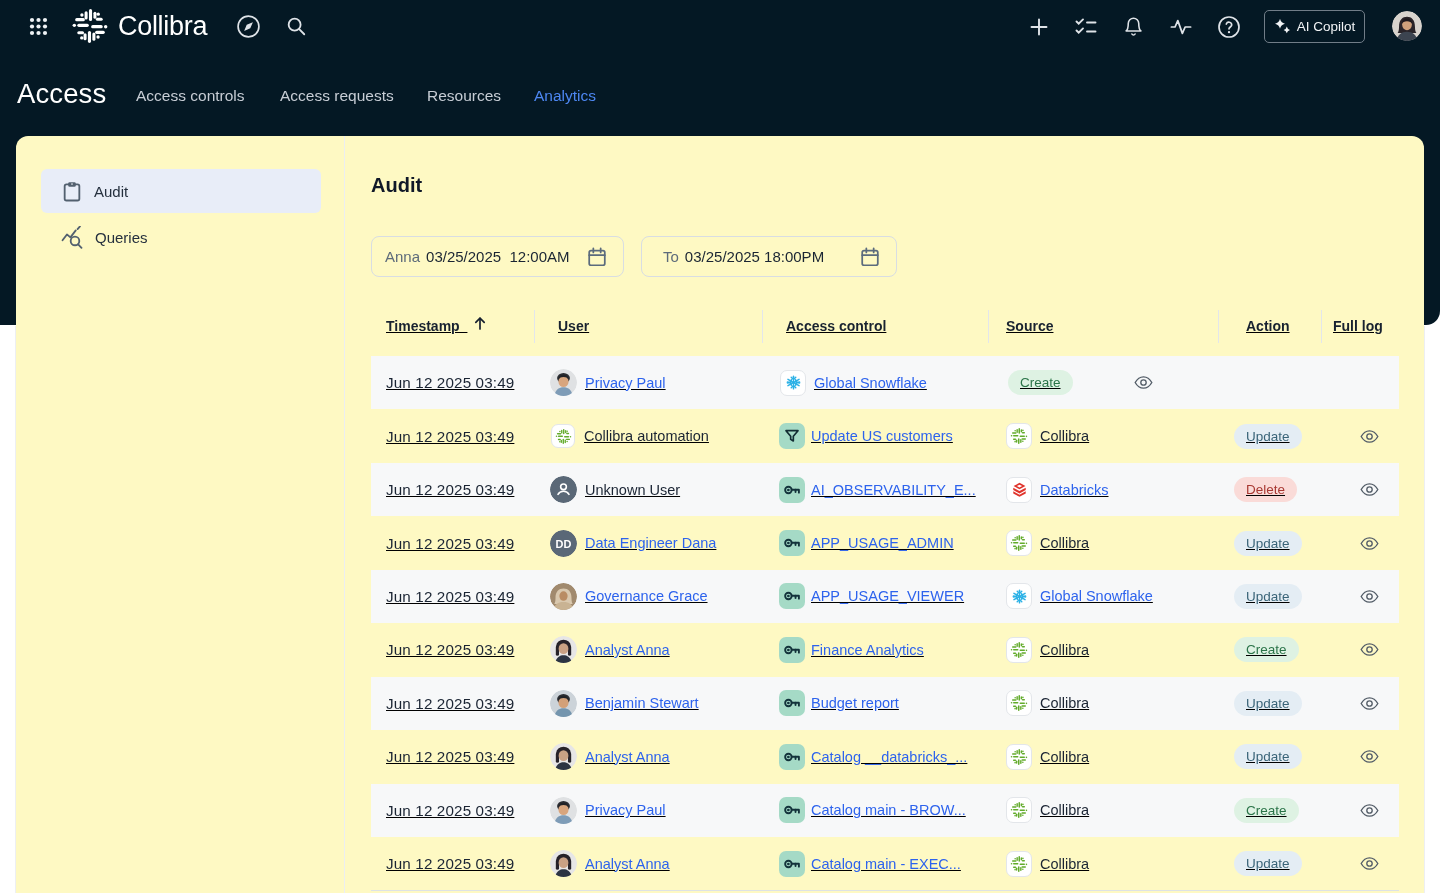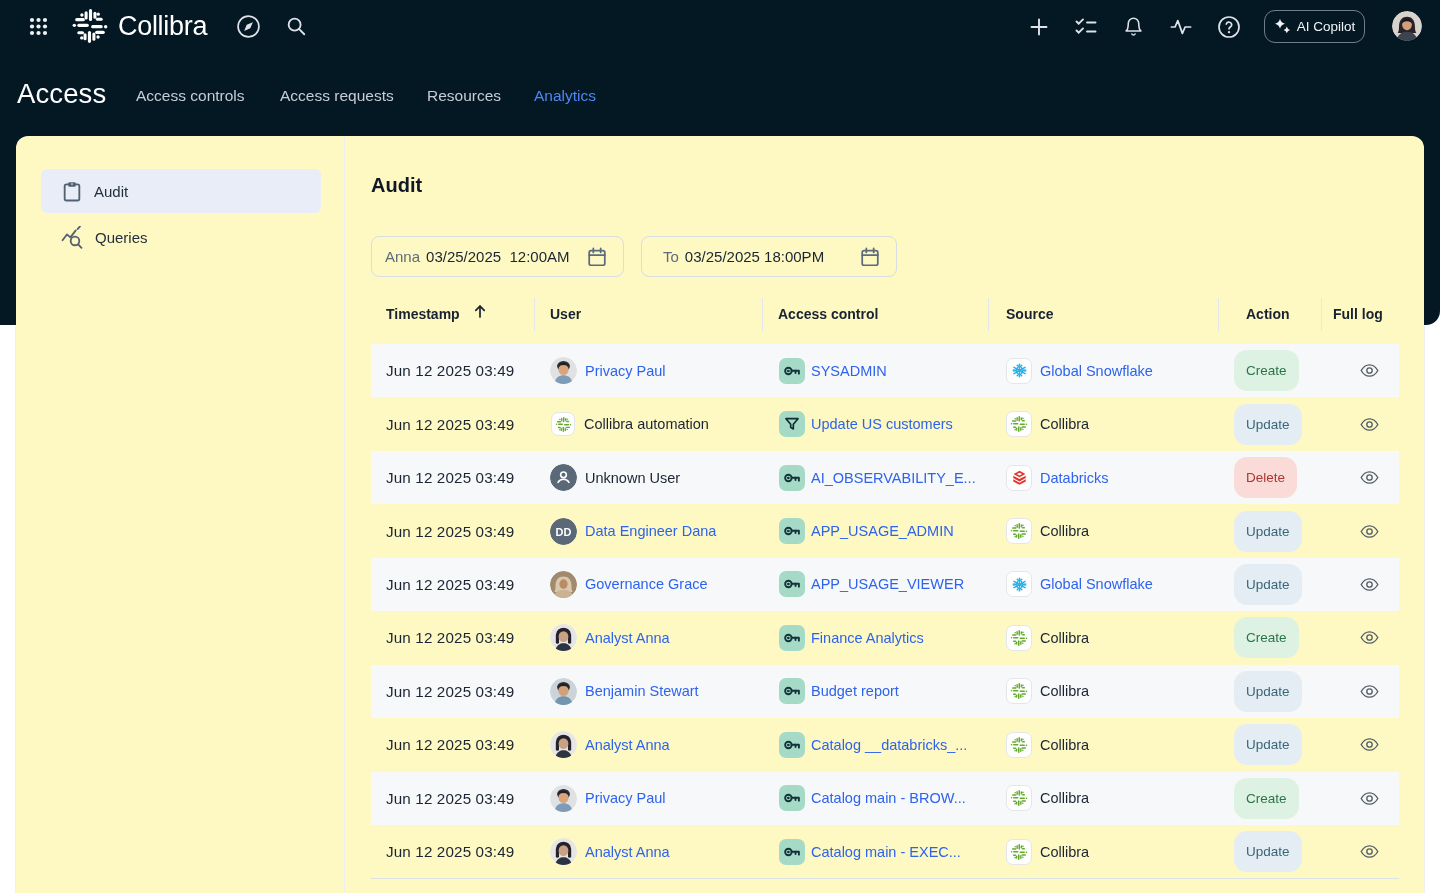--- a/index.html
+++ b/index.html
@@ -8,21 +8,21 @@
 #bgdark { position:absolute; left:0; top:0; width:1440px; height:325px;
   background:#041824; border-bottom-right-radius:14px; }
 
 #topbar { position:absolute; left:0; top:0; width:1440px; height:54px; }
 #waffle { position:absolute; left:29px; top:17px; }
 #logomark { position:absolute; left:71px; top:7px; }
 #logotext { position:absolute; left:118px; top:11px; color:#fff; font-size:27px;
   font-weight:500; letter-spacing:-0.3px; }
 .tico { position:absolute; }
 #aibtn { position:absolute; left:1264px; top:10px; width:101px; height:33px;
-  border:1.5px solid #717d88; border-radius:11px; color:#f2f4f6; font-size:13.5px;
+  border:1.5px solid #717d88; border-radius:5px; color:#f2f4f6; font-size:13.5px;
   display:flex; align-items:center; justify-content:center; gap:6px; }
 #navatar { position:absolute; left:1392px; top:11px; width:30px; height:30px;
   border-radius:50%; overflow:hidden; }
 
 #pagehead { position:absolute; left:0; top:70px; width:1440px; height:50px; }
 #ptitle { position:absolute; left:17px; top:8px; color:#fff; font-size:27.5px;
   font-weight:400; letter-spacing:0.1px; }
 .tab { position:absolute; top:17px; color:#c7cdd5; font-size:15.5px; }
 .tab.active { color:#4d87f2; }
 
@@ -39,46 +39,46 @@
 #h1 { position:absolute; left:25px; top:38px; font-size:20px; font-weight:700;
   color:#101828; }
 .fbox { position:absolute; top:100px; height:41px; border:1px solid #d8dde3;
   border-radius:8px; display:flex; align-items:center; font-size:15px; }
 .fbox .lab { color:#5d6b7a; }
 .fbox .val { color:#1a2533; margin-left:6px; }
 .fbox svg { margin-left:auto; }
 #fb1 { left:25px; width:253px; padding:0 15px 0 13px; }
 #fb2 { left:295px; width:256px; padding:0 15px 0 21px; }
 
-#table { position:absolute; left:25px; top:160px; width:1028px; }
+#table { position:absolute; left:25px; top:172px; width:1028px;text-decoration:underline; }
 .c1{width:163px;} .c2{width:228px;} .c3{width:226px;} .c4{width:230px;}
 .c5{width:103px;} .c6{width:78px;}
 #thead { display:flex; height:48px; align-items:center; padding-bottom:12px;
   font-size:14px; font-weight:700; color:#182230; }
-.th { padding-left:16px; position:relative; height:36px; line-height:36px; }
+.th { padding-left:24px; position:relative; height:36px; line-height:36px; }
 .th.sep:before { content:''; position:absolute; left:0; top:2px; height:33px;
   width:1px; background:#e3e6eb; }
 .row { display:flex; height:53.45px; align-items:center; font-size:14.5px;
   color:#1a2433; }
 .row.odd { background:#f7f8f9; }
 #rows { border-bottom:1.5px solid #dde2e6; }
 .cell { display:flex; align-items:center; }
 .c1.cell { padding-left:15px; font-size:15.2px; letter-spacing:0.15px; }
 .c2.cell { padding-left:16px; gap:8px; }
 .c3.cell { padding-left:17px; gap:6px; }
 .c4.cell { padding-left:18px; gap:8px; }
 .c5.cell { padding-left:16px; }
 .c6.cell { justify-content:flex-end; padding-right:20px; }
 .lnk { color:#2d63ed; }
 .av { width:27px; height:27px; border-radius:50%; overflow:hidden; flex:none; }
 .kico { width:26px; height:26px; border-radius:7px; background:#a5dac6; flex:none;
   display:flex; align-items:center; justify-content:center; }
 .sico { width:26px; height:26px; border-radius:7px; background:#fff; flex:none;
   border:1px solid #e3e6ea; display:flex; align-items:center; justify-content:center; }
-.badge { height:41px; border-radius:13px; padding:0 12px; font-size:13.5px;
+.badge { height:25px; border-radius:13px; padding:0 12px; font-size:13.5px;
   display:inline-flex; align-items:center; font-weight:400; }
 .b-create { background:#def2e3; color:#2b7449; }
 .b-update { background:#e4edf4; color:#3a6478; }
 .b-delete { background:#fadbd8; color:#a83832; }
 #ledge,#redge { position:absolute; top:326px; width:1px; height:567px; background:#edeff2; }
 #ledge { left:15px; } #redge { left:1424px; }
 </style>
 </head>
 <body>
 <div id="bgdark"></div>
@@ -230,31 +230,20 @@
             <div class="cell c2">
               <div class="av"><svg width="27" height="27" viewBox="0 0 32 32">
                   <circle cx="16" cy="16" r="16" fill="#dfe1e3"></circle>
                   <ellipse cx="16" cy="10.8" rx="7.6" ry="6.2" fill="#2a2c31"></ellipse>
 <ellipse cx="16" cy="14.8" rx="6" ry="6.6" fill="#d8a57d"></ellipse>
 <path d="M9.8 12.6c.6-4.2 2.8-5.8 6.2-5.8s5.6 1.6 6.2 5.8c-1.8-2.3-3.1-3.1-6.2-3.1s-4.4.8-6.2 3.1z" fill="#202227"></path>
 <path d="M5 32c1.6-8 5.9-10.3 11-10.3S25.4 24 27 32z" fill="#7e9cb7"></path>
                 </svg></div>
               <span class="lnk">Privacy Paul</span>
             </div>
-            <div class="cell c3">
-              <div class="kico">
-                <svg width="18" height="18" viewBox="0 0 24 24" fill="none" stroke="#13333b" stroke-width="2.5" stroke-linecap="round" stroke-linejoin="round">
-<circle cx="7.2" cy="12" r="4.35"></circle>
-<circle cx="7.2" cy="12" r="1.0" fill="#13333b" stroke-width="1.6"></circle>
-<path d="M11.6 11.7h9.6v3.8"></path>
-                  <path d="M16.7 11.7v3"></path>
-                </svg>
-              </div>
-              <span class="lnk">SYSADMIN</span>
-            </div>
             <div class="cell c4">
               <div class="sico">
                 <svg width="17" height="17" viewBox="0 0 24 24" fill="none" stroke="#2bb1e6" stroke-width="2.1" stroke-linecap="round" stroke-linejoin="round">
 <path d="M12 3v18"></path>
                   <path d="M4.2 7.5l15.6 9"></path>
                   <path d="M19.8 7.5l-15.6 9"></path>
 <path d="M8.8 4.6L12 7.8l3.2-3.2"></path>
                   <path d="M8.8 19.4l3.2-3.2 3.2 3.2"></path>
 <path d="M3.4 12.6l4.4-1.2 1.2 4.4"></path>
                   <path d="M20.6 12.6l-4.4-1.2-1.2 4.4"></path>

